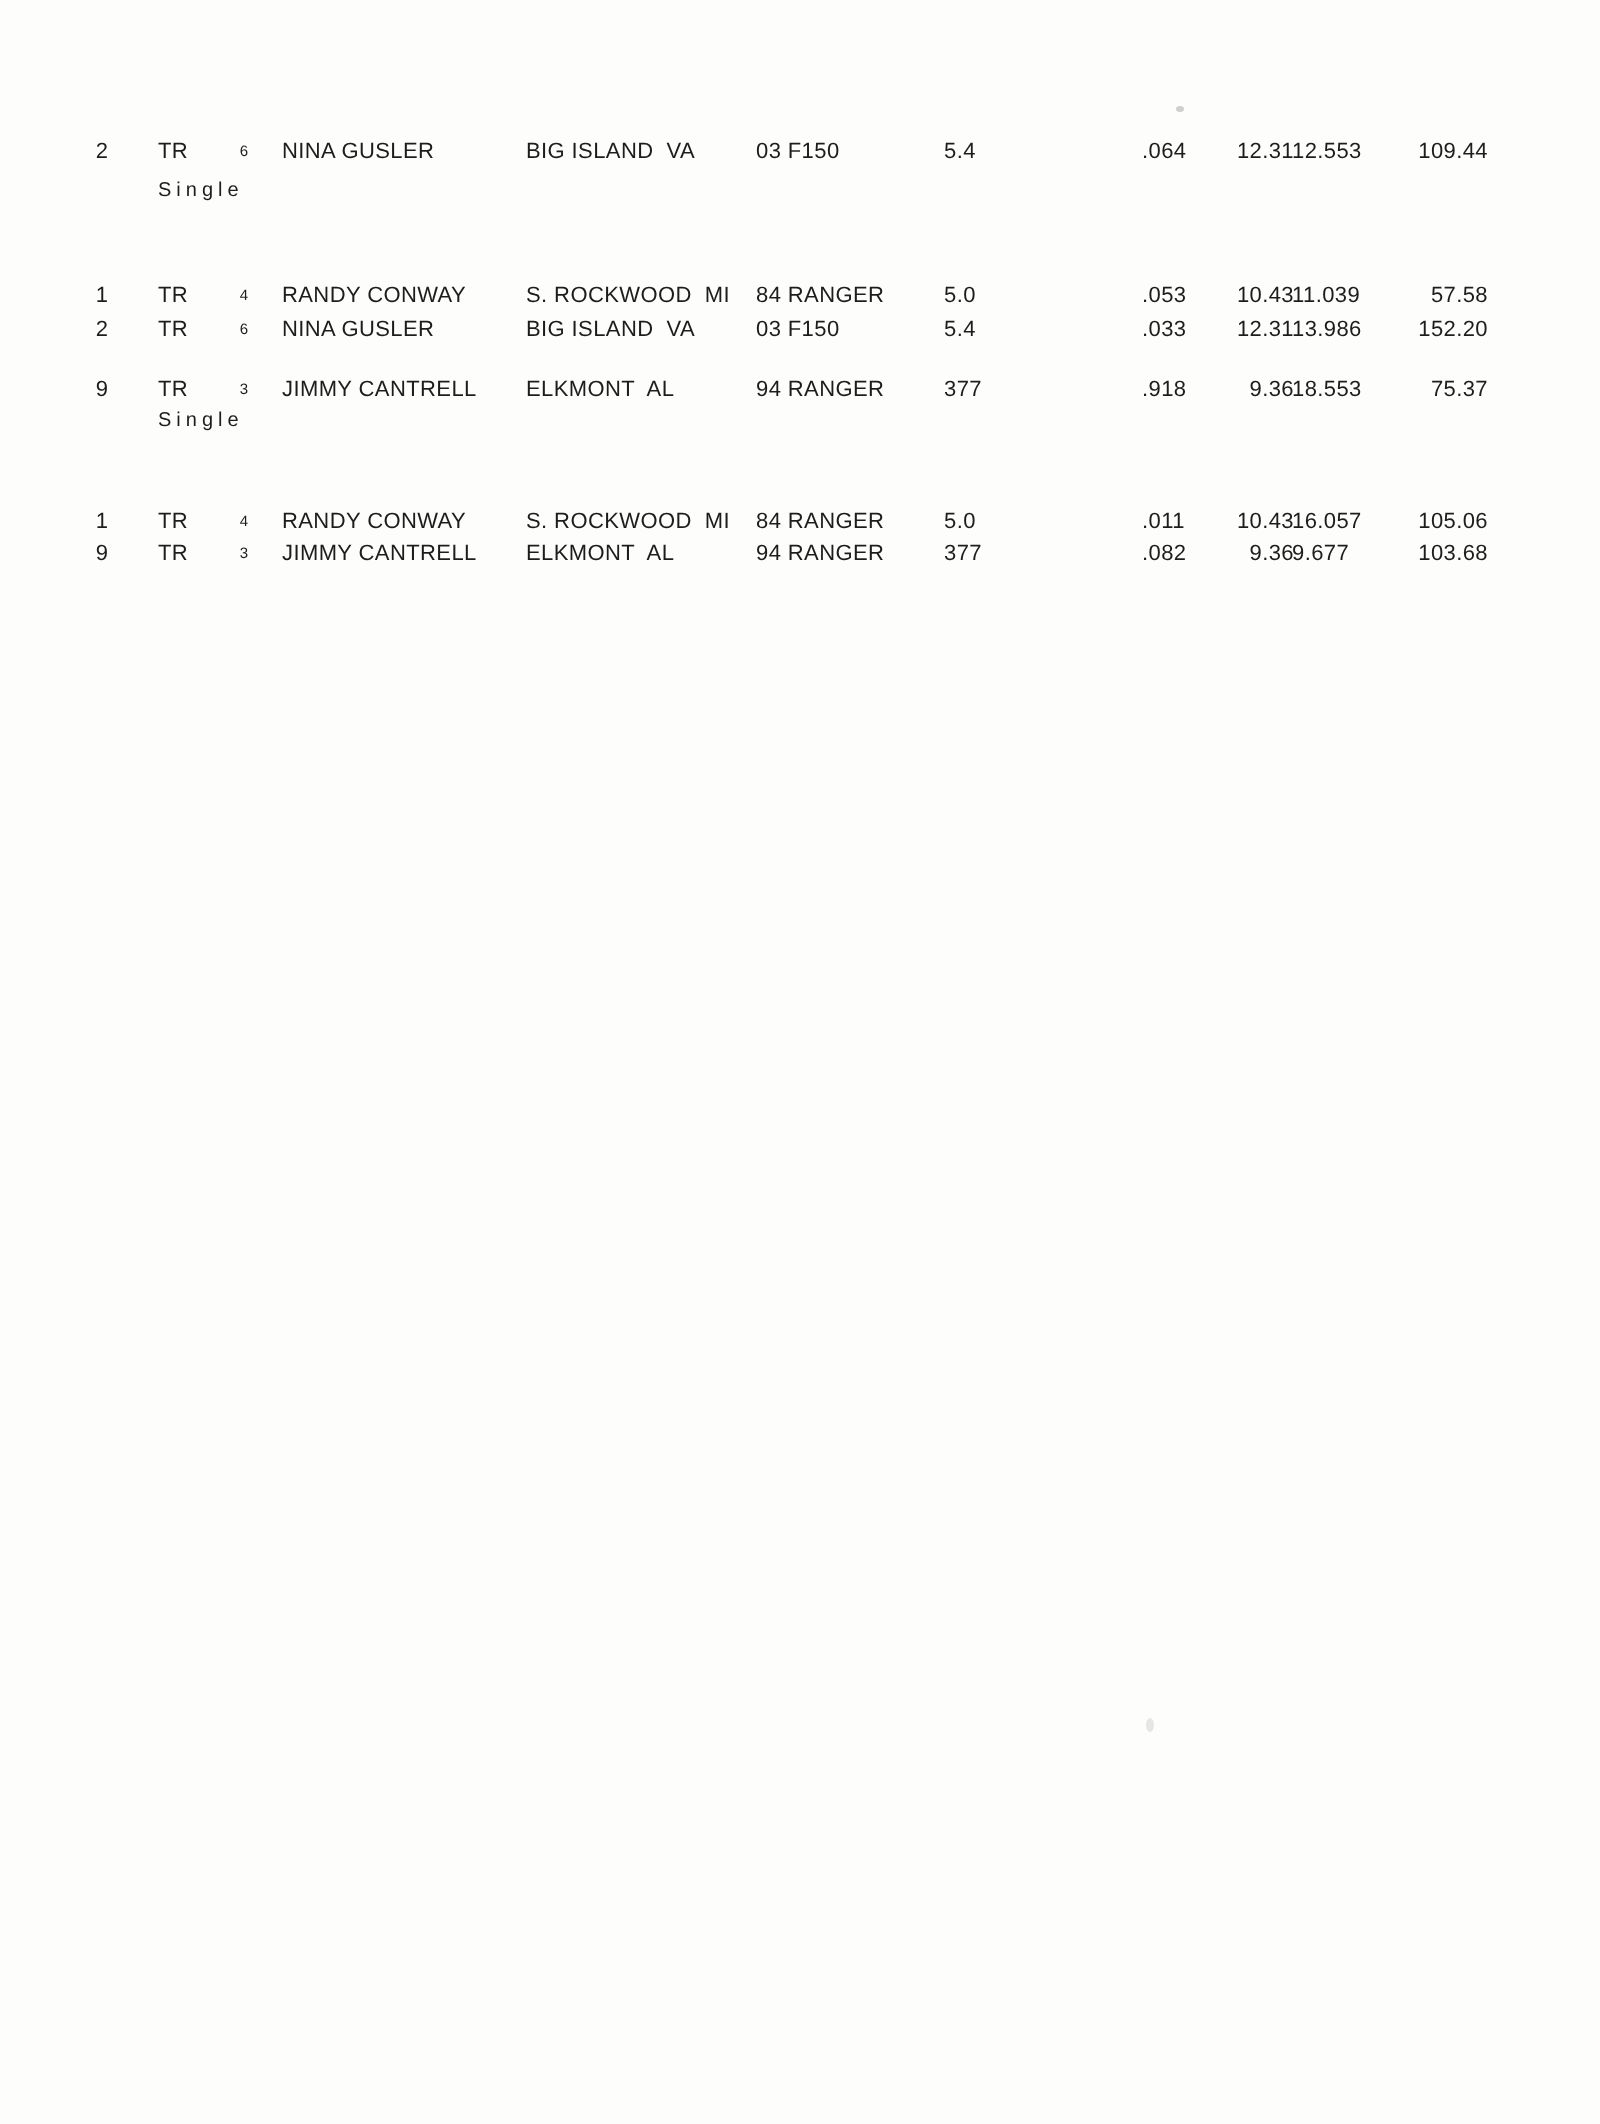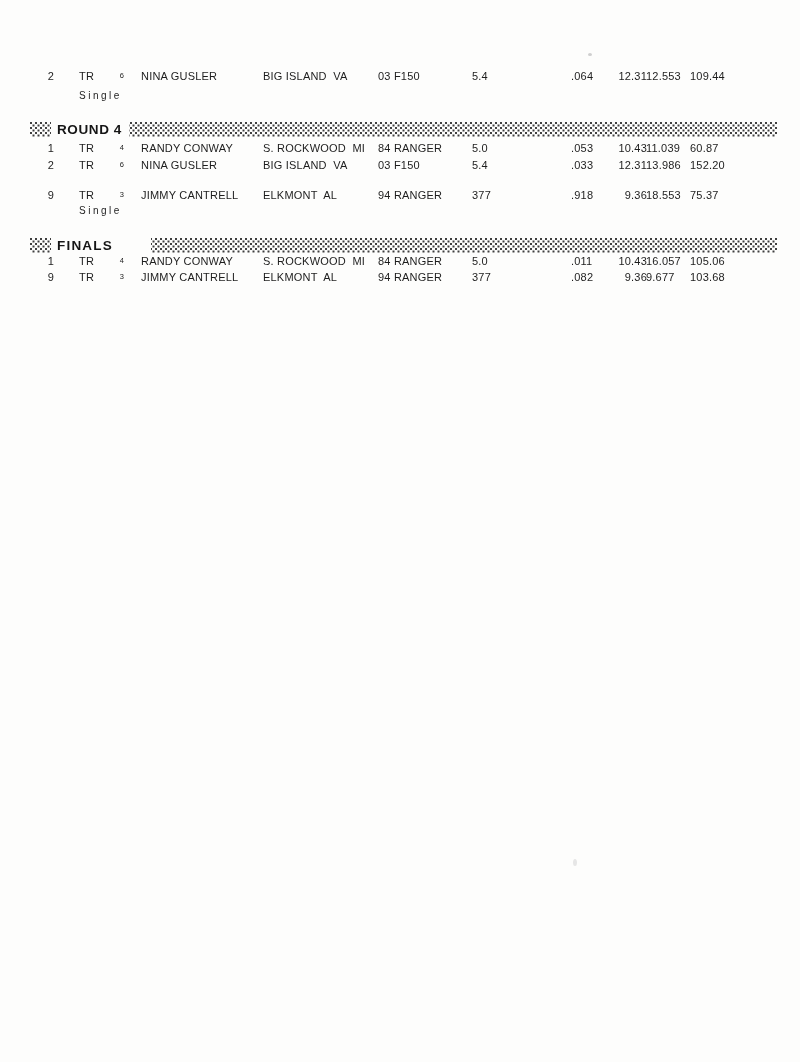--- a/index.html
+++ b/index.html
@@ -26,21 +26,21 @@
   .pos  { left: 44px;  width: 14px; text-align: center; }
   .cls  { left: 79px; }
   .cnum { left: 115px; width: 14px; text-align: center; font-size: 7.5px; }
   .drv  { left: 141px; }
   .city { left: 263px; }
   .veh  { left: 378px; }
   .dial { left: 472px; }
   .rt   { left: 571px; }
   .et1  { left: 603px; width: 44px; text-align: right; }
   .et2  { left: 646px; width: 50px; text-align: left; }
-  .spd  { left: 690px; width: 54px; text-align: left; }
+  .spd  { left: 690px; width: 54px; text-align: right; }
   .note {
     position: absolute;
     left: 79px;
     font-size: 10px;
     line-height: 13px;
     letter-spacing: 2.5px;
   }
   .band {
     position: absolute;
     left: 30px;
@@ -84,36 +84,33 @@
     <span class="c city">BIG ISLAND  VA</span>
     <span class="c veh">03 F150</span>
     <span class="c dial">5.4</span>
     <span class="c rt">.064</span>
     <span class="c et1">12.31</span>
     <span class="c et2">12.553</span>
     <span class="c spd">109.44</span>
   </div>
   <div class="note" style="top:89px">Single</div>
 
-  <div class="band" style="top:122px">
-    <span class="band-label">ROUND 4</span>
-  </div>
 
   <div class="row" style="top:141px">
     <span class="c pos">1</span>
     <span class="c cls">TR</span>
     <span class="c cnum">4</span>
     <span class="c drv">RANDY CONWAY</span>
     <span class="c city">S. ROCKWOOD  MI</span>
     <span class="c veh">84 RANGER</span>
     <span class="c dial">5.0</span>
     <span class="c rt">.053</span>
     <span class="c et1">10.43</span>
     <span class="c et2">11.039</span>
-    <span class="c spd">60.87</span>
+    <span class="c spd">57.58</span>
   </div>
   <div class="row" style="top:158px">
     <span class="c pos">2</span>
     <span class="c cls">TR</span>
     <span class="c cnum">6</span>
     <span class="c drv">NINA GUSLER</span>
     <span class="c city">BIG ISLAND  VA</span>
     <span class="c veh">03 F150</span>
     <span class="c dial">5.4</span>
     <span class="c rt">.033</span>
@@ -129,23 +126,20 @@
     <span class="c city">ELKMONT  AL</span>
     <span class="c veh">94 RANGER</span>
     <span class="c dial">377</span>
     <span class="c rt">.918</span>
     <span class="c et1">9.36</span>
     <span class="c et2">18.553</span>
     <span class="c spd">75.37</span>
   </div>
   <div class="note" style="top:204px">Single</div>
 
-  <div class="band" style="top:238px">
-    <span class="band-label wide-gap">FINALS</span>
-  </div>
 
   <div class="row" style="top:254px">
     <span class="c pos">1</span>
     <span class="c cls">TR</span>
     <span class="c cnum">4</span>
     <span class="c drv">RANDY CONWAY</span>
     <span class="c city">S. ROCKWOOD  MI</span>
     <span class="c veh">84 RANGER</span>
     <span class="c dial">5.0</span>
     <span class="c rt">.011</span>

